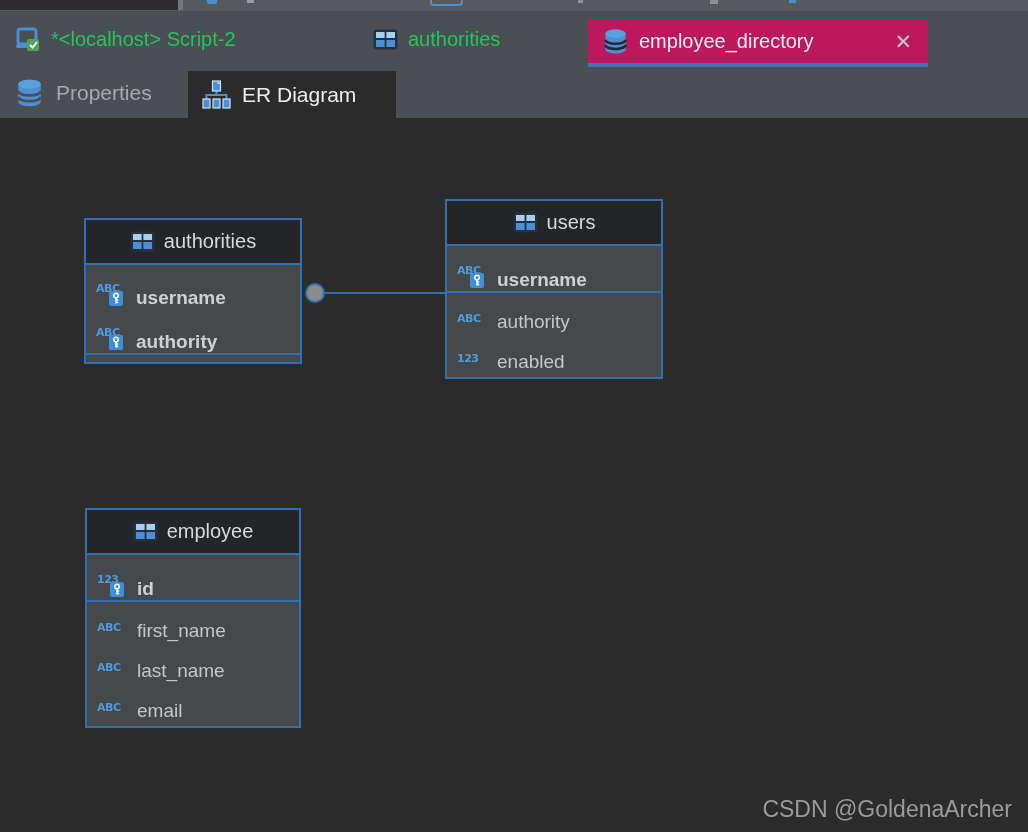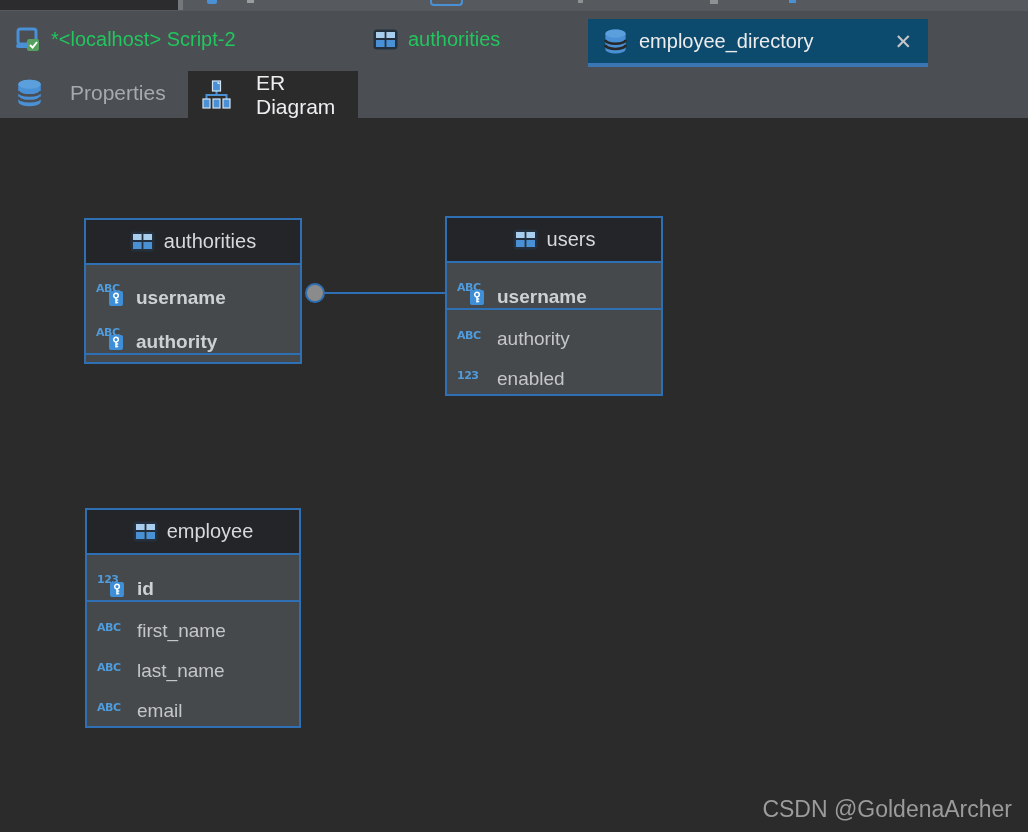--- a/index.html
+++ b/index.html
@@ -22,31 +22,31 @@
   .frag-gray2   { left:578px; width:5px;  height:3px; background:#8e9092; }
   .frag-gray3   { left:710px; width:8px;  height:4px; background:#8e9092; }
   .frag-blue2   { left:789px; width:7px;  height:3px; background:#4a90d5; }
 
   
   .tab-row { position:absolute; left:0; top:11px; width:1028px; height:56px; background:#4b4e52; }
   .etab { position:absolute; top:0; height:56px; display:flex; align-items:center; gap:10px;
           color:#22c55e; font-size:20px; cursor:default; }
   .etab-script { left:14px; }
   .etab-authorities { left:373px; }
-  .etab-active { left:588px; top:8px; height:48px; width:340px; background:#0c4a6e;
+  .etab-active { left:588px; top:8px; height:48px; width:340px; background:#be185d;
                  border-bottom:4px solid #3a76b4; color:#ececec; padding:0 16px 0 14px; }
   .etab-active .tab-label { flex:0 0 auto; }
   .close-x { margin-left:auto; color:#c3c5c7; font-size:21px; line-height:1; cursor:pointer; }
 
   
   .view-row { position:absolute; left:0; top:67px; width:1028px; height:51px; background:#4b4e52; }
-  .vtab { position:absolute; top:0; height:51px; display:flex; align-items:center; gap:24px;
+  .vtab { position:absolute; top:0; height:51px; display:flex; align-items:center; gap:10px;
           font-size:21px; color:#a7aaac; cursor:default; }
   .vtab-properties { left:13px; }
-  .vtab-er { left:188px; top:4px; height:47px; width:170px; background:#2b2b2b; color:#eceef0;
+  .vtab-er { left:188px; top:4px; height:47px; width:208px; background:#2b2b2b; color:#eceef0;
              padding-left:13px; }
 
   
   .canvas { position:absolute; left:0; top:118px; width:1028px; height:714px; background:#2b2b2b; }
 
   .er-table { position:absolute; border:2px solid #2f70b5; background:#46494c; }
   .er-header { height:45px; background:#242528; border-bottom:2px solid #2f70b5;
                display:flex; align-items:center; justify-content:center; gap:9px;
                color:#d7d9db; font-size:20px; }
   .er-row { height:40px; display:flex; align-items:flex-end; gap:9px; padding-left:10px;
@@ -196,21 +196,21 @@
             <path d="M7 6.9 V12.4 M7 9 H9.2 M7 11.4 H9.2" stroke="#ffffff" stroke-width="1.5" fill="none"></path>
           </svg>
         </span>
       </span>
       <span class="col-name">authority</span>
     </div>
     <div class="er-sep"></div>
     <div class="er-empty"></div>
   </div>
 
-  <div class="er-table" style="left:445px; top:81px; width:218px;margin-top:17px;">
+  <div class="er-table" style="left:445px; top:81px; width:218px;">
     <div class="er-header">
       <span class="icon-box">
         <svg width="25" height="21" viewBox="0 0 25 21">
           <rect x="0.5" y="0.5" width="24" height="20" rx="3.5" fill="#24303d"></rect>
           <rect x="3" y="3" width="8.6" height="6" fill="#a9cdec"></rect>
           <rect x="13.4" y="3" width="8.6" height="6" fill="#a9cdec"></rect>
           <rect x="3" y="11" width="8.6" height="7" fill="#4a90d5"></rect>
           <rect x="13.4" y="11" width="8.6" height="7" fill="#4a90d5"></rect>
         </svg>
       </span>

